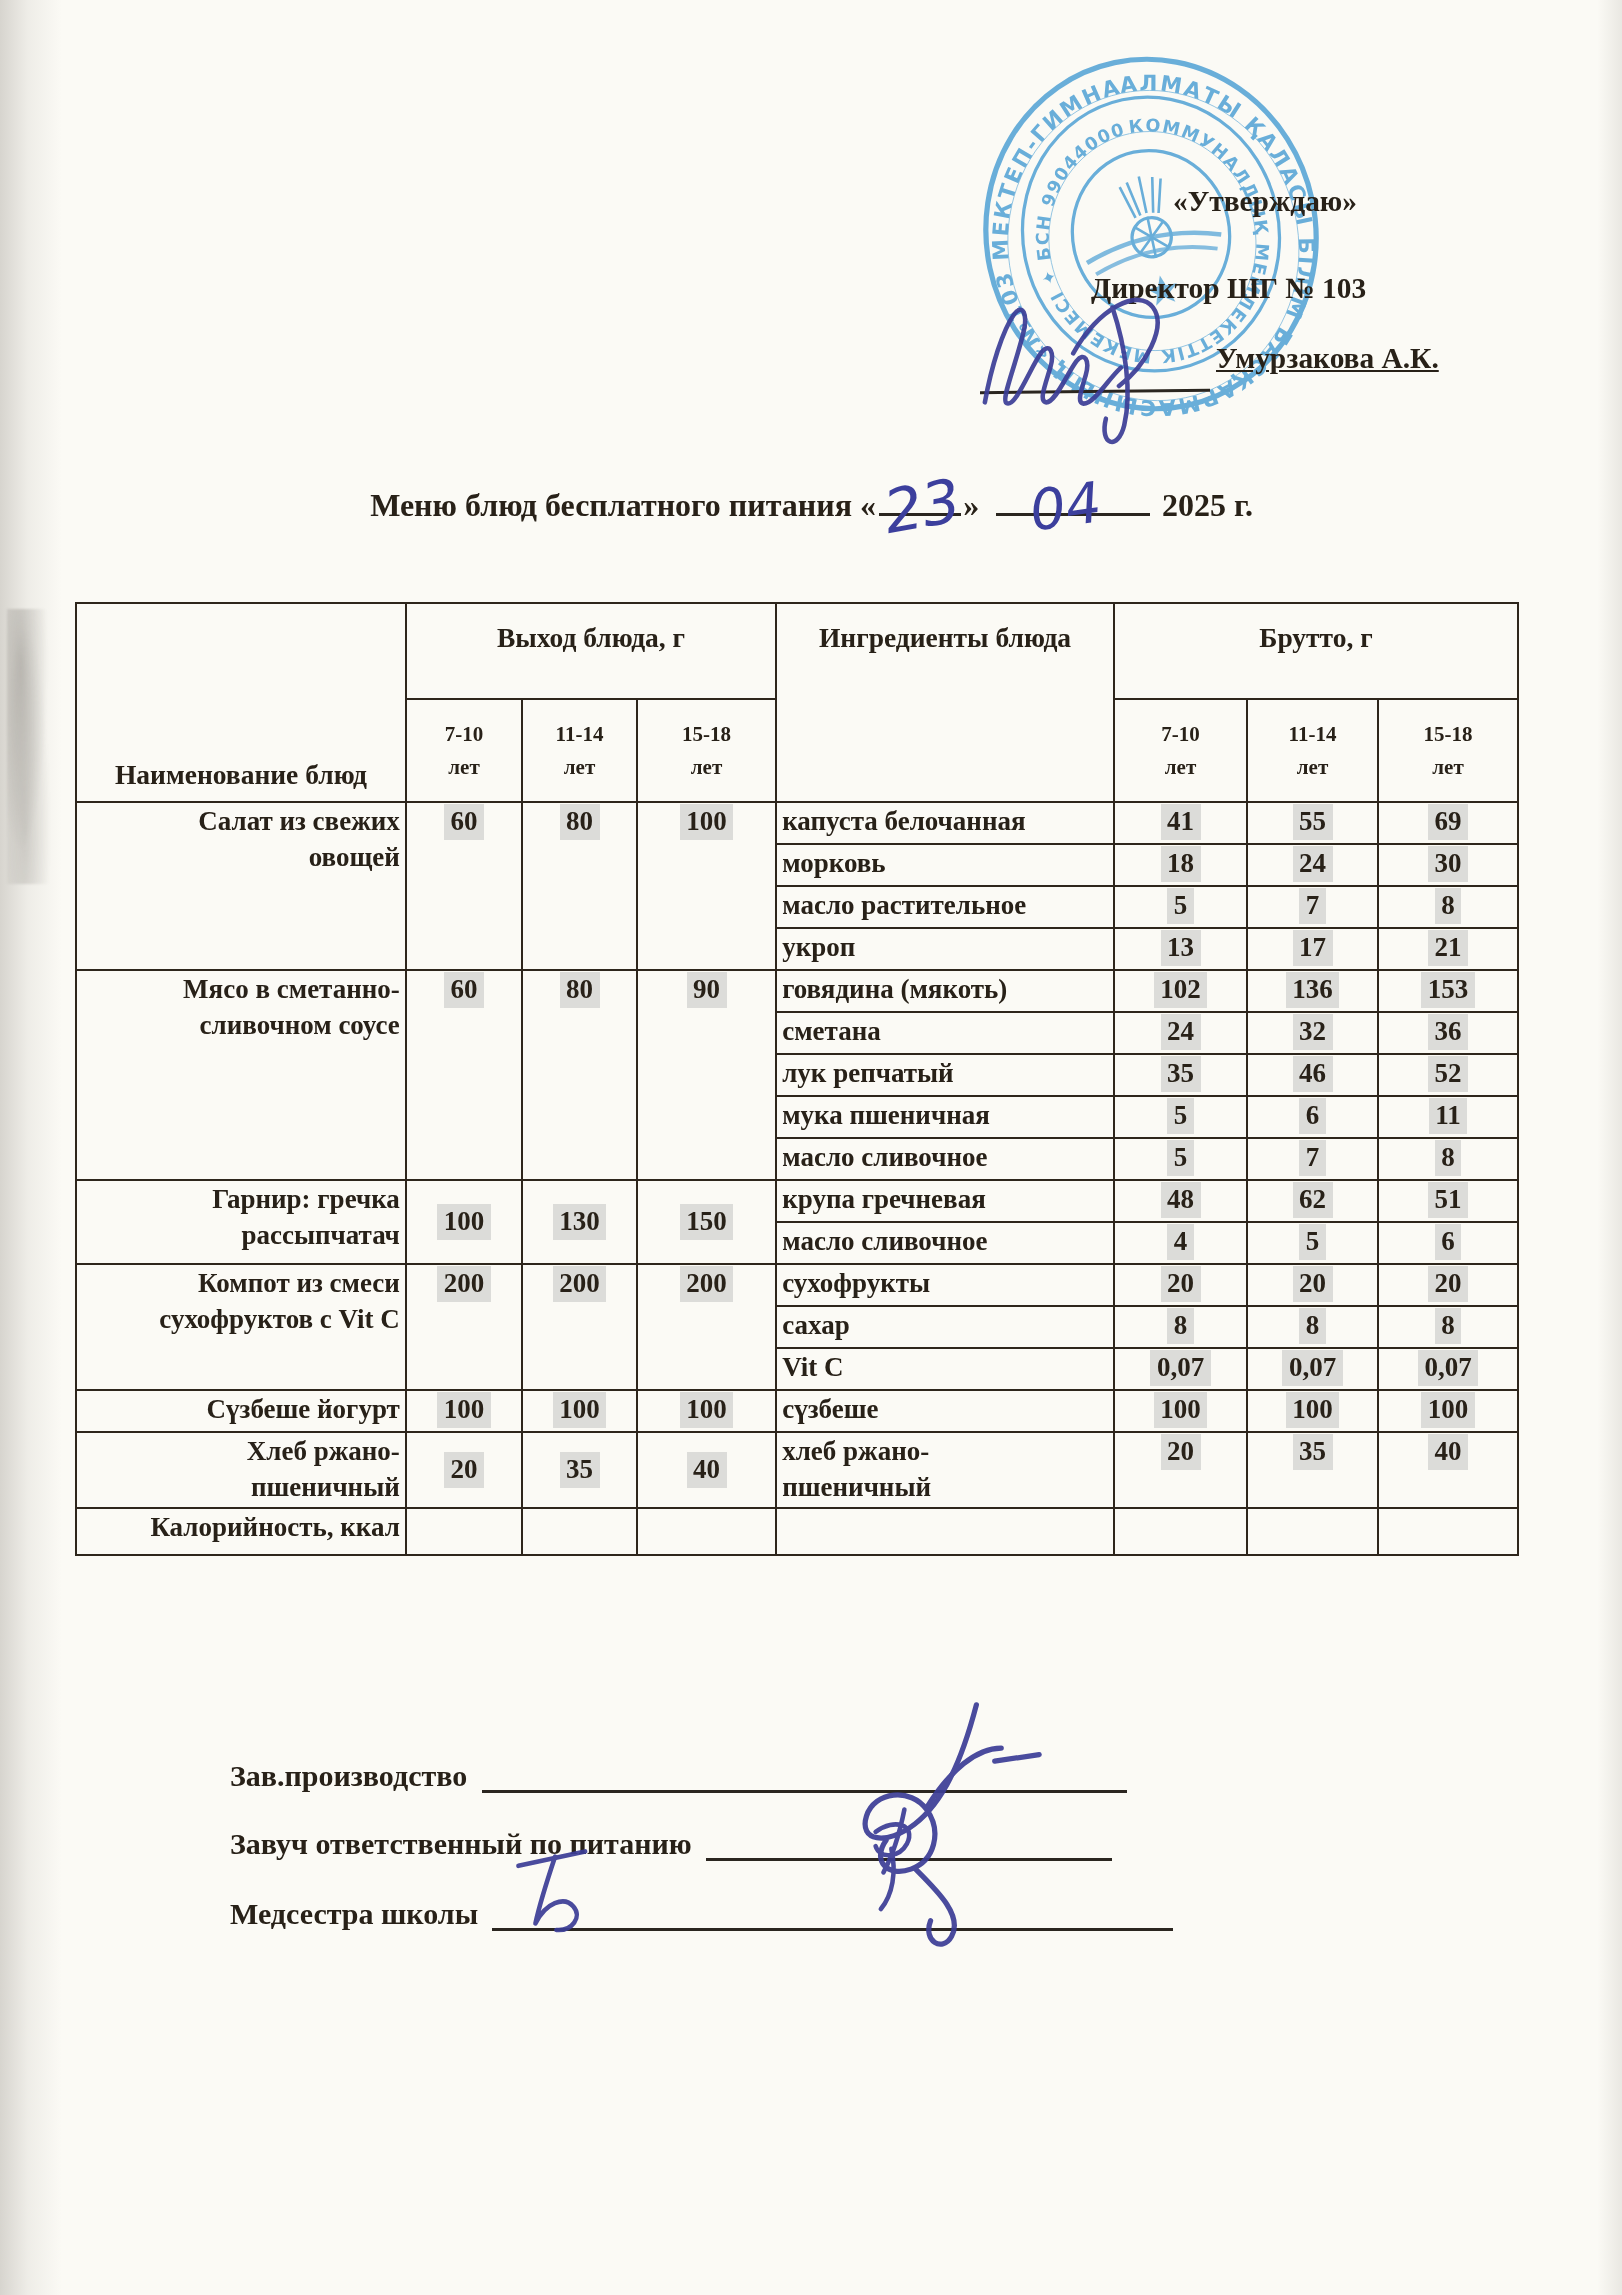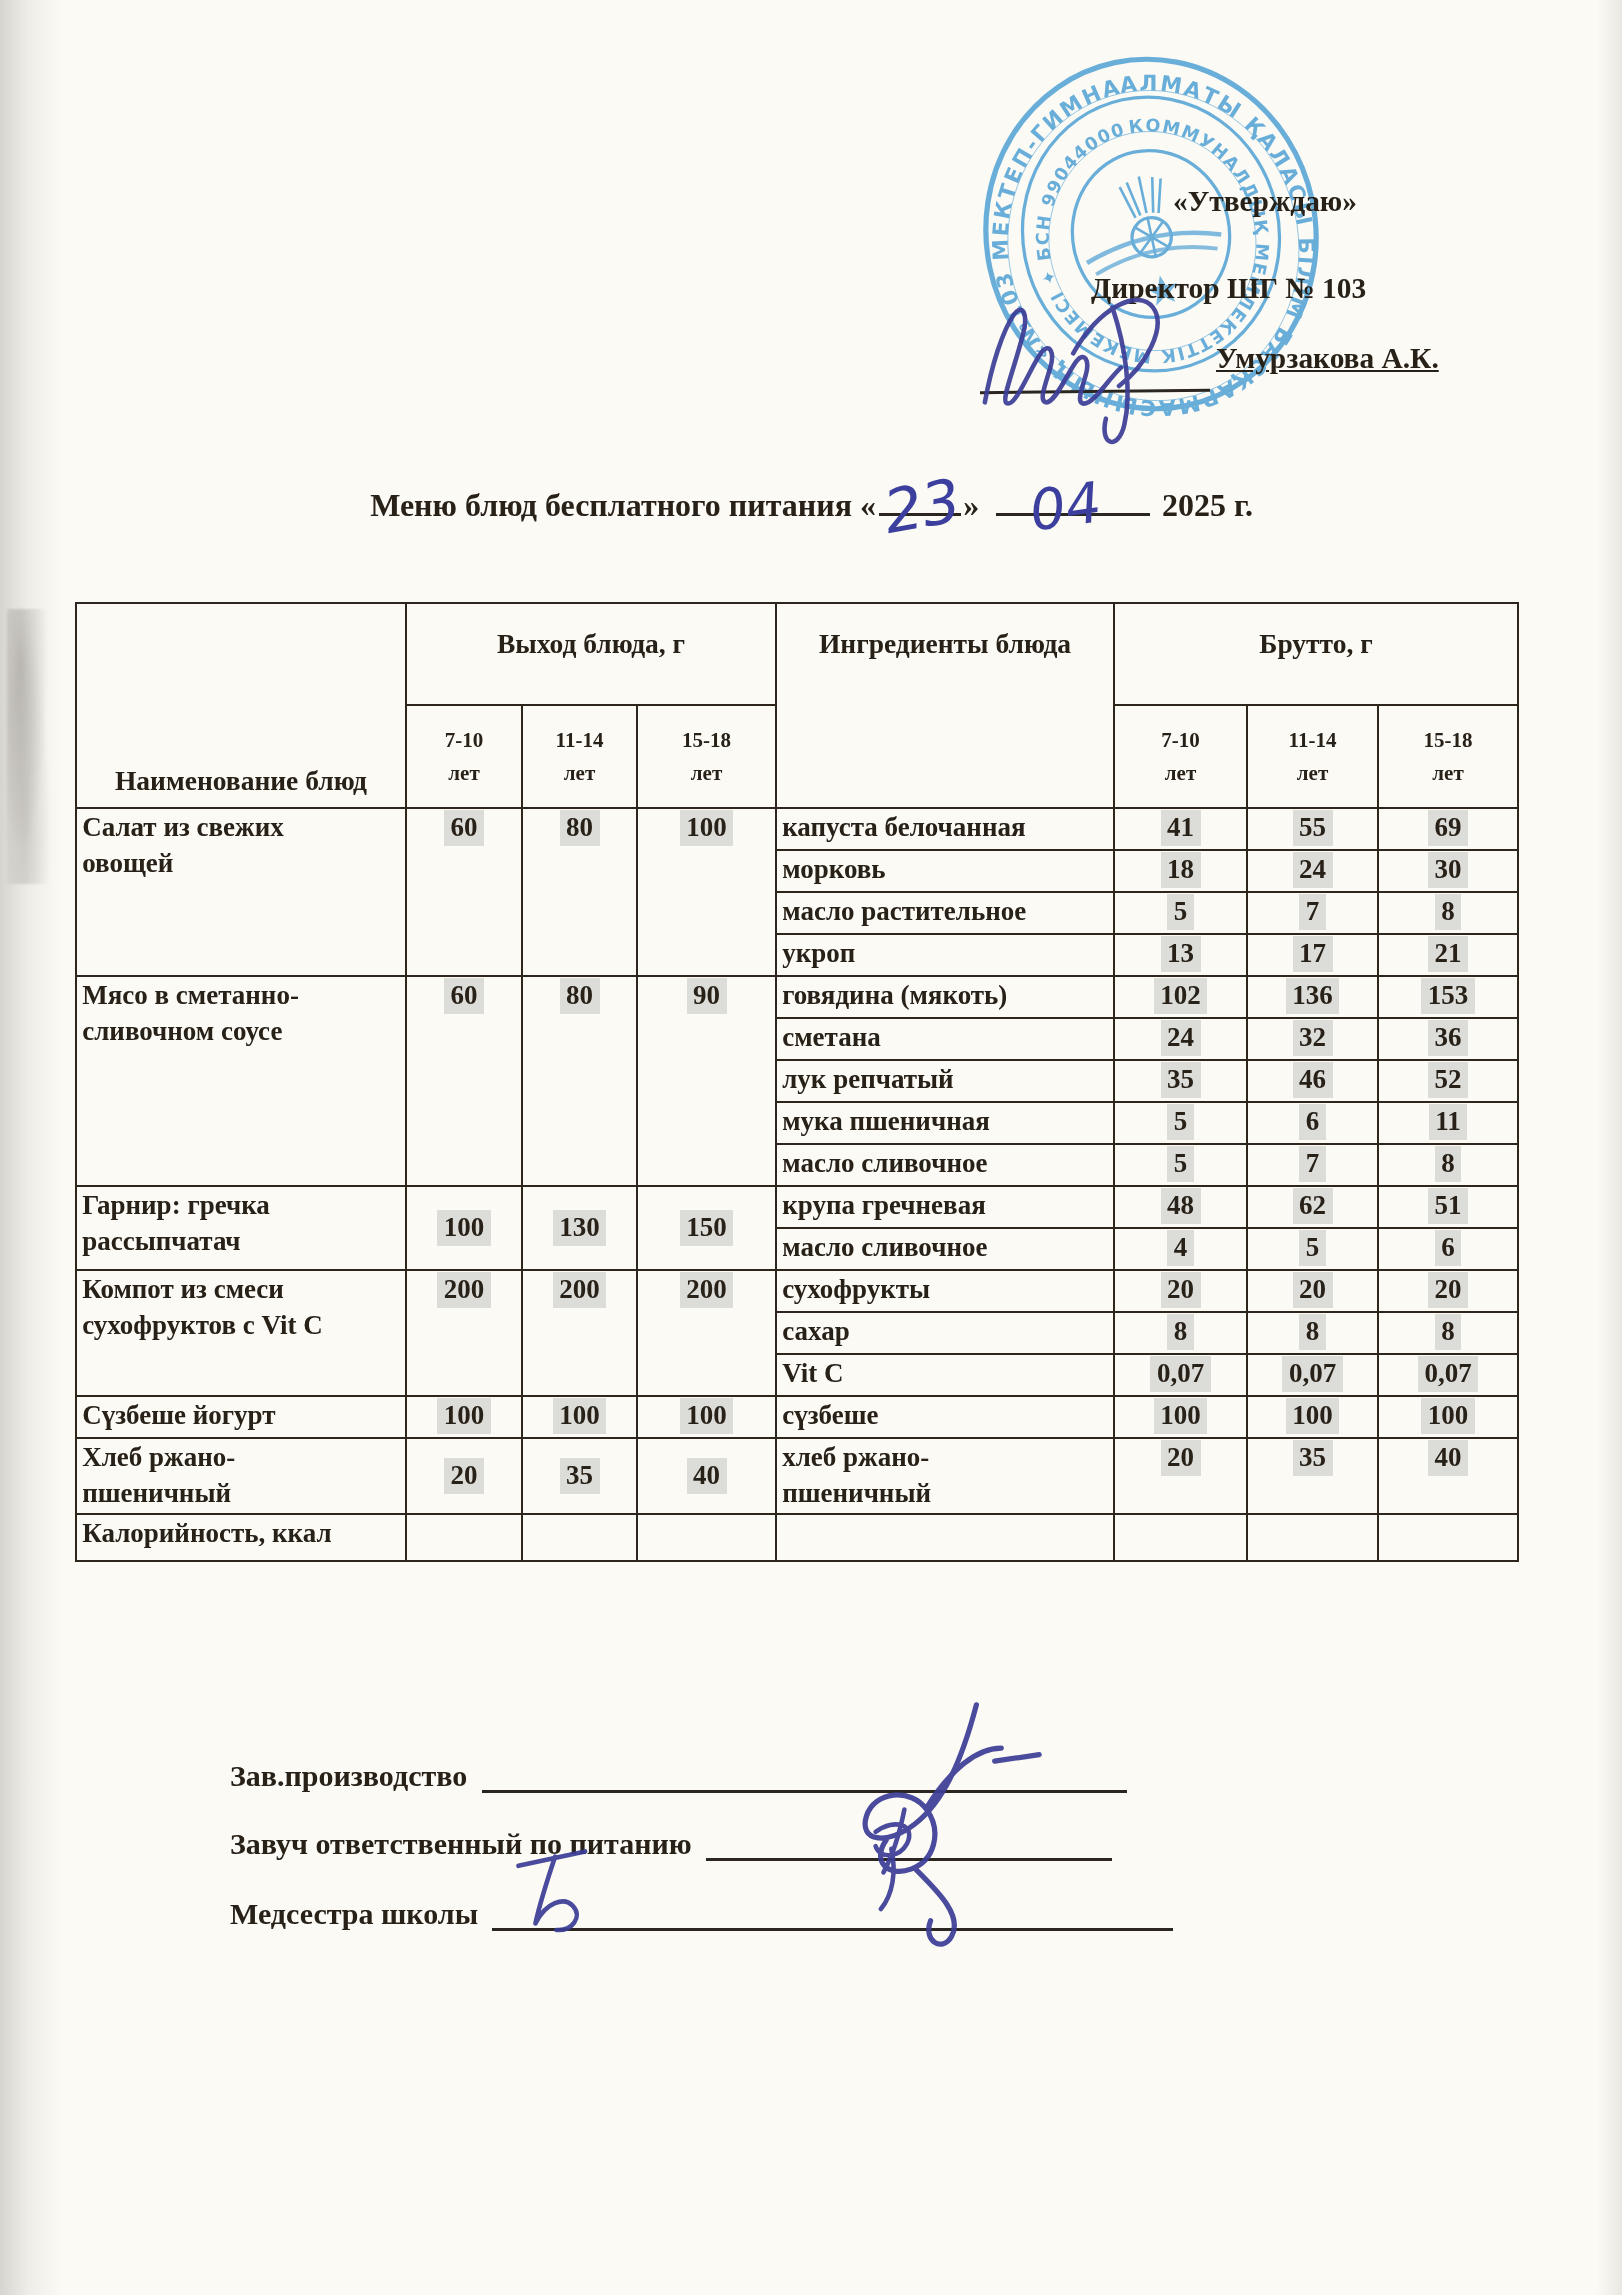--- a/index.html
+++ b/index.html
@@ -30,26 +30,26 @@
   .slot{display:inline-block;border-bottom:3.3px solid #2b2620;position:relative;vertical-align:baseline;}
   .slot-day{width:82px;margin:0 2.6px;}
   .slot-month{width:154px;margin:0 11.8px 0 17px;}
   .hand{font-family:"DejaVu Sans",sans-serif;font-style:italic;color:#3c3f9d;font-weight:normal;}
   .hand-day{position:absolute;left:5.2px;bottom:-27.5px;font-size:60px;transform:rotate(-10deg);}
   .hand-month{position:absolute;left:34px;bottom:-26px;font-size:56px;transform:rotate(-8deg);}
   
   table.menu{position:absolute;left:75px;top:602px;border-collapse:collapse;table-layout:fixed;}
   table.menu td{border:2.6px solid #2e261c;font-size:27px;line-height:1.32;font-weight:bold;
     padding:1.3px 5.2px;overflow:hidden;}
-  td.name{ text-align:left;vertical-align:top;padding:6.5px 5.2px 6.5px 10.5px;white-space:pre-line;}
+  td.name{ text-align:right;vertical-align:top;padding:6.5px 5.2px 6.5px 10.5px;white-space:pre-line;}
   td.ing{  text-align:left;vertical-align:top;padding:5.2px 5.2px 5.2px 14.4px;white-space:pre-line;}
   td.num{  text-align:center;vertical-align:top;padding-top:5.2px;}
   td.mid{  vertical-align:middle;padding-top:1.3px;}
   .chip{background:rgba(110,112,120,.22);padding:0 6.5px;display:inline-block;min-height:31px;}
-  tr.hr1 td{height:77px;vertical-align:top;text-align:center;padding-top:22px;font-size:27.5px;}
+  tr.hr1 td{height:77px;vertical-align:top;text-align:center;padding-top:16px;font-size:27.5px;}
   tr.hr1 td.name-h{vertical-align:bottom;padding-bottom:7.9px;}
   tr.hr2 td{height:98px;text-align:center;vertical-align:middle;white-space:pre-line;font-size:21px;line-height:1.55;}
   tr.r{height:42px;}
   tr.r-bread{height:63px;}
   tr.r-cal{height:47px;}
   
   .foot-line{position:absolute;left:230px;display:flex;align-items:flex-end;font-size:30px;font-weight:bold;}
   .foot-line .lbl{white-space:nowrap;padding-right:14.4px;}
   .foot-line .rule{border-bottom:3.3px solid #2b2620;height:38px;}
   .fl1{top:1752px;} .fl1 .rule{width:645px;}

